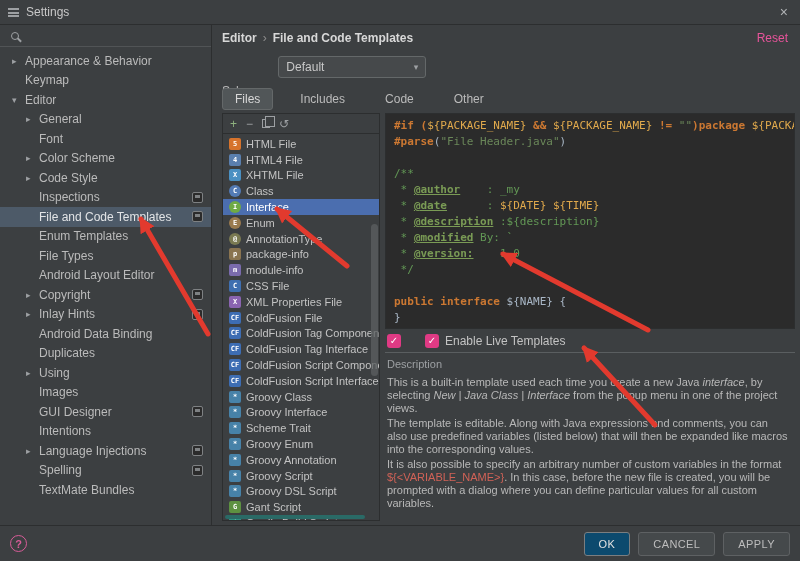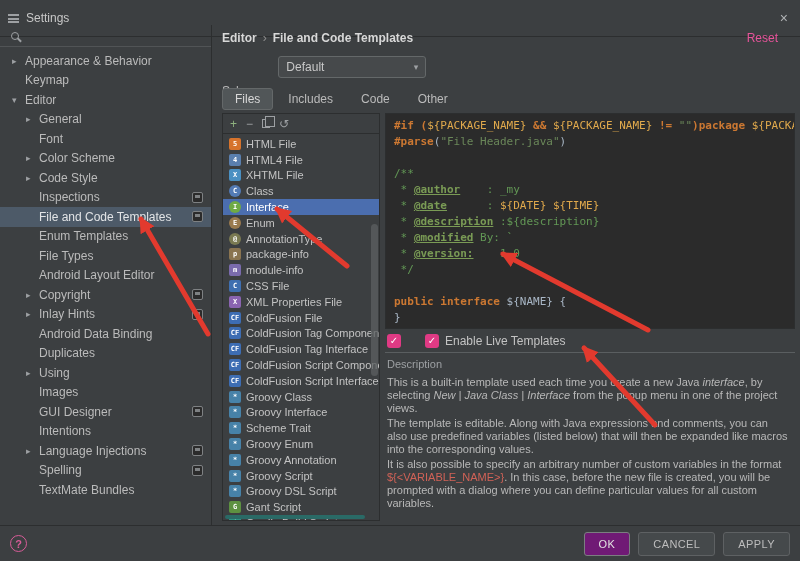--- a/index.html
+++ b/index.html
@@ -1,20 +1,20 @@
 <!DOCTYPE html>
 <html><head>
 <meta charset="utf-8">
 <style>
   html,body{width:800px;height:561px;margin:0;overflow:hidden;}
   body{background:#3c3f41;font-family:"Liberation Sans","DejaVu Sans",sans-serif;color:#bbbbbb;position:relative;}
   *{box-sizing:border-box;}
 
   
-  .titlebar{height:37px;display:flex;align-items:center;padding:0 8px;border-bottom:1px solid #2c2e2f;}
+  .titlebar{height:25px;display:flex;align-items:center;padding:0 8px;border-bottom:1px solid #2c2e2f;}
   .app-icon{width:11px;height:9px;border-top:2px solid #9da0a3;border-bottom:2px solid #9da0a3;position:relative;}
   .app-icon::after{content:'';position:absolute;left:0;right:0;top:2px;height:2px;background:#9da0a3;}
   .win-title{font-size:12px;color:#c8c8c8;margin-left:7px;}
   .close{margin-left:auto;color:#b0b3b5;font-size:14px;cursor:pointer;padding:0 4px;line-height:1;}
 
   
   .main{position:absolute;top:25px;bottom:36px;left:0;right:0;display:flex;}
   .sidebar{width:212px;flex:none;border-right:1px solid #2c2e2f;display:flex;flex-direction:column;}
   .search{height:22px;border-bottom:1px solid #515456;display:flex;align-items:center;padding:0 11px;cursor:text;}
   .mag{width:8px;height:8px;border:1.5px solid #9da0a3;border-radius:50%;position:relative;}
@@ -26,26 +26,26 @@
   .tree-row.sel{background:#4d5a68;color:#e2e4e6;}
   .chev{width:13px;flex:none;font-size:9px;color:#9da0a3;}
   .badge{margin-left:auto;margin-right:8px;width:11px;height:11px;flex:none;border:1px solid #7e8183;border-radius:2px;background:#2b2b2b;position:relative;}
   .badge::after{content:'';position:absolute;left:2px;right:2px;top:2px;height:3px;background:#7e8183;}
 
   
   .content{flex:1;display:flex;flex-direction:column;min-width:0;padding-left:10px;}
   .crumbs{height:26px;display:flex;align-items:center;font-size:12px;flex:none;}
   .crumb{font-weight:bold;color:#d8d8d8;cursor:pointer;}
   .crumb-sep{margin:0 6px;color:#8c8c8c;}
-  .reset{margin-left:auto;margin-right:22px;color:#e8549b;cursor:pointer;}
+  .reset{margin-left:auto;margin-right:12px;color:#e8549b;cursor:pointer;}
   .scheme-row{height:32px;display:flex;align-items:center;font-size:12px;flex:none;}
   .scheme-label{margin-right:9px;margin-top:48px;}
   .select{width:148px;height:22px;background:#46494b;border:1px solid #646869;border-radius:3px;display:flex;align-items:center;padding:0 7px;color:#c8c8c8;cursor:pointer;}
   .select .caret{margin-left:auto;font-size:9px;color:#9da0a3;}
-  .tabs-bar{height:30px;display:flex;align-items:flex-end;gap:2px;padding-bottom:3px;flex:none;}
+  .tabs-bar{height:30px;display:flex;align-items:flex-end;gap:14px;padding-bottom:3px;flex:none;}
   .tab{padding:3px 12px;font-size:12px;color:#bbbbbb;border:1px solid transparent;border-radius:3px;cursor:pointer;}
   .tab.sel{background:#515658;border-color:#646869;color:#d8d8d8;}
 
   .panels{flex:1;display:flex;min-height:0;padding-bottom:4px;}
   .tpl-panel{width:158px;flex:none;border:1px solid #2c2e2f;margin-right:5px;display:flex;flex-direction:column;position:relative;}
   .tpl-toolbar{height:20px;flex:none;display:flex;align-items:center;gap:9px;padding:0 7px;border-bottom:1px solid #2c2e2f;}
   .tool{font-size:12px;line-height:1;color:#9da0a3;cursor:pointer;}
   .tool.add{color:#8fb37f;}
   .tool-copy{width:8px;height:9px;border:1px solid #9da0a3;position:relative;}
   .tool-copy::after{content:'';position:absolute;left:2px;top:-4px;width:8px;height:9px;border:1px solid #9da0a3;background:#3c3f41;}
@@ -76,21 +76,21 @@
   .desc p{margin:0 0 2px 0;}
   .seg-i{font-style:italic;}
   .seg-var{color:#d16257;}
   .seg-dir{color:#cc7832;}
 
   
   .footer{position:absolute;left:0;right:0;bottom:0;height:36px;border-top:1px solid #2c2e2f;display:flex;align-items:center;padding:0 10px;background:#3c3f41;}
   .help{width:17px;height:17px;border-radius:50%;border:1px solid #d85c98;color:#d85c98;font-size:11px;font-weight:bold;display:flex;align-items:center;justify-content:center;cursor:pointer;}
   .btns{margin-left:auto;display:flex;gap:8px;}
   .btn{height:24px;padding:0 14px;font-size:11px;letter-spacing:.4px;background:#45494b;color:#bdbdbd;border:1px solid #5e6163;border-radius:3px;cursor:pointer;font-family:inherit;}
-  .btn.primary{background:#701a75;border-color:#7b7e80;color:#e2e2e2;}
+  .btn.primary{background:#0c4a6e;border-color:#7b7e80;color:#e2e2e2;}
 
   
   .arrows{position:absolute;inset:0;width:800px;height:561px;pointer-events:none;z-index:50;}
   .arrow{stroke-width:5;stroke-linecap:round;}
 </style>
 </head>
 <body>
 
 <div class="titlebar">
   <span class="app-icon"></span>

